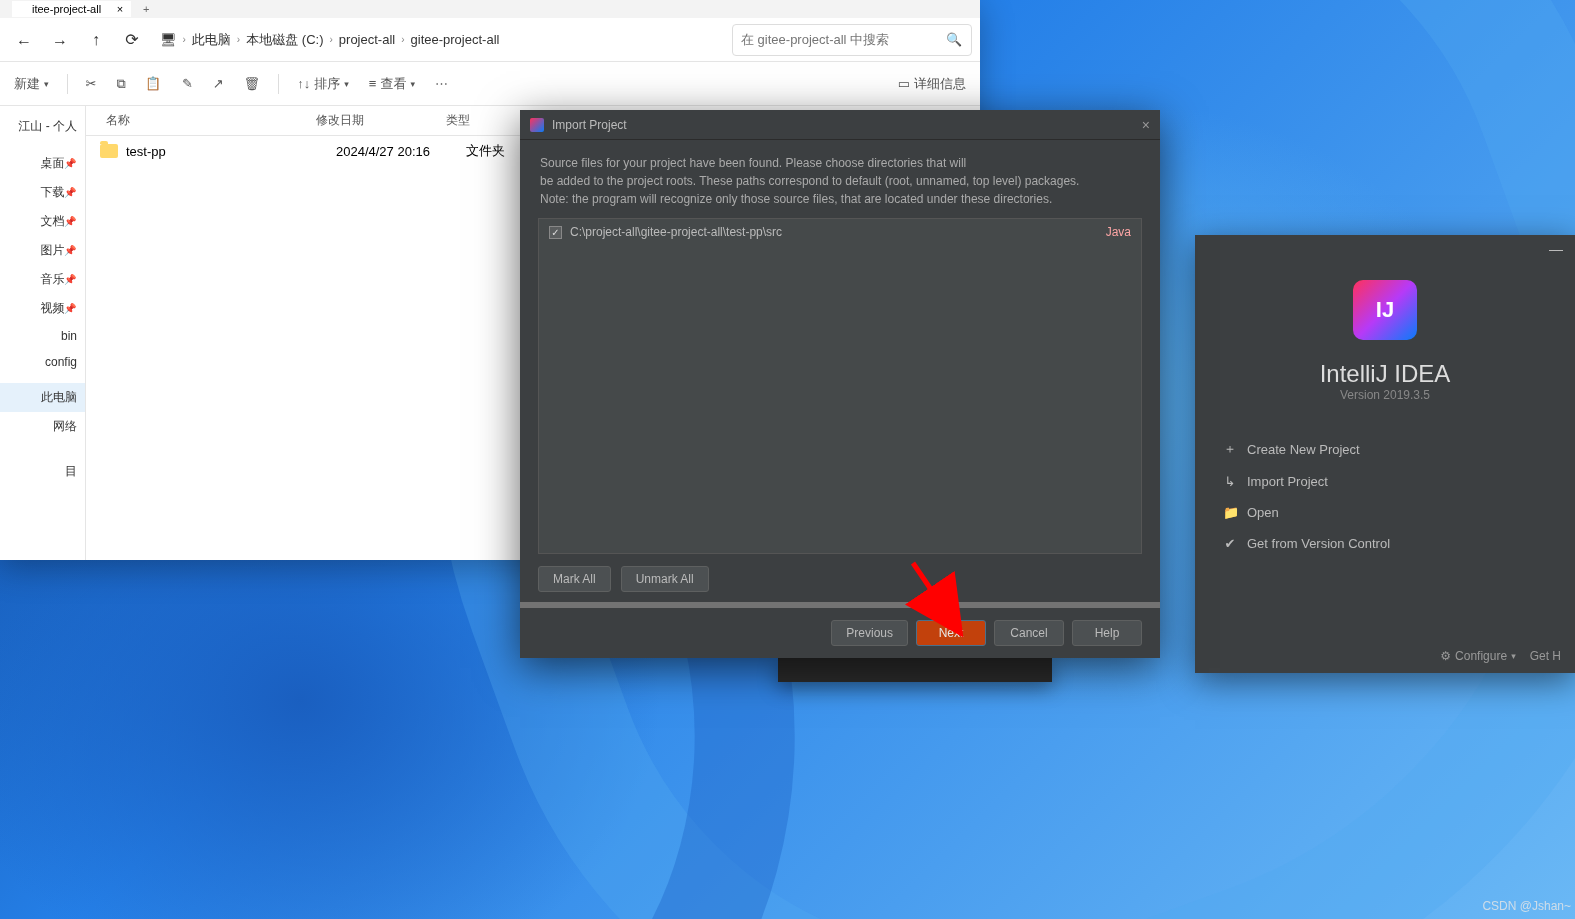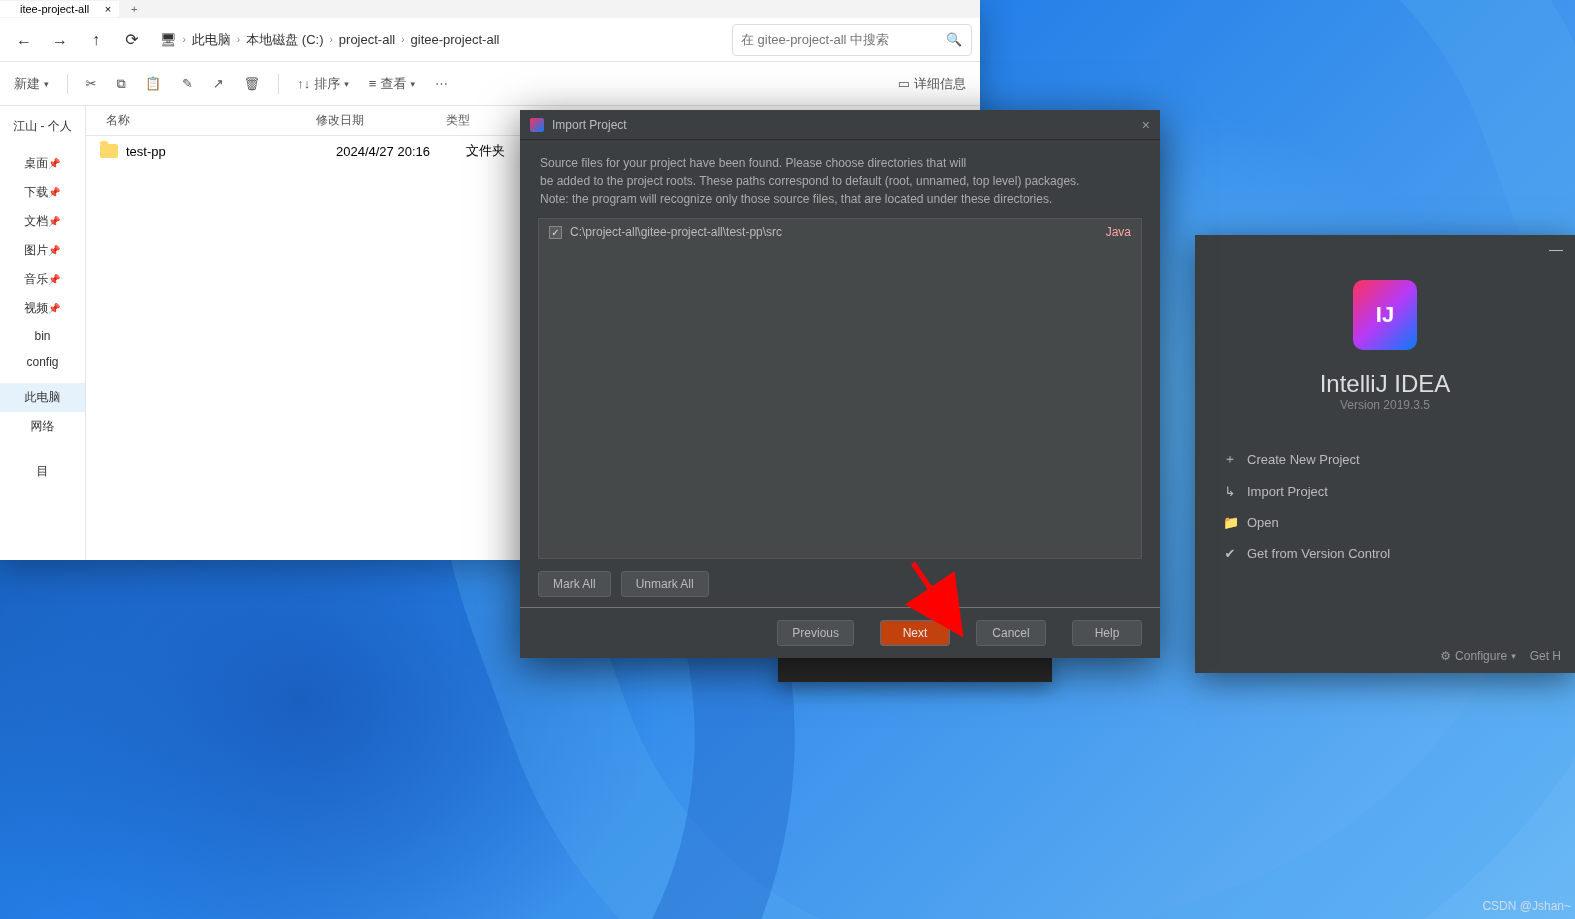--- a/index.html
+++ b/index.html
@@ -6,53 +6,53 @@
 body { width: 1575px; height: 919px; overflow: hidden; position: relative; background: linear-gradient(135deg, #0a4db5 0%, #1e6fd4 30%, #4a9eec 60%, #87ceeb 100%); }
 
 
 .desktop-bg { position: absolute; inset: 0; background: radial-gradient(ellipse 800px 600px at 1100px 400px, #5ab0f0 0%, transparent 50%), radial-gradient(ellipse 600px 500px at 300px 700px, #1a5fc0 0%, transparent 60%), linear-gradient(135deg, #0a3d8f 0%, #2580e8 40%, #6ab8f5 100%); }
 .desktop-bg::before { content: ""; position: absolute; width: 1000px; height: 1000px; border: 120px solid rgba(80,170,240,0.35); border-radius: 50% 40% 50% 40%; top: -200px; right: -100px; transform: rotate(-20deg); }
 .desktop-bg::after { content: ""; position: absolute; width: 800px; height: 800px; border: 100px solid rgba(30,100,200,0.4); border-radius: 45% 55% 50% 50%; bottom: -300px; left: -200px; transform: rotate(15deg); }
 
 
 .explorer { position: absolute; left: 0; top: 0; width: 980px; height: 560px; background: #fff; box-shadow: 0 8px 32px rgba(0,0,0,0.3); display: flex; flex-direction: column; }
 .tab-bar { height: 18px; display: flex; align-items: center; background: #f3f3f3; font-size: 11px; }
-.tab { padding: 2px 30px 2px 20px; background: #fff; position: relative; }
+.tab { padding: 2px 30px 2px 20px; background: #fff; position: relative; margin-left: 12px; }
 .tab-close { position: absolute; right: 8px; top: 2px; cursor: pointer; }
 .new-tab { padding: 0 12px; color: #666; cursor: pointer; }
 .nav-bar { height: 44px; display: flex; align-items: center; padding: 0 8px; gap: 4px; border-bottom: 1px solid #e5e5e5; }
 .nav-btn { width: 32px; height: 32px; display: flex; align-items: center; justify-content: center; color: #333; cursor: pointer; border-radius: 4px; }
 .breadcrumb { flex: 1; display: flex; align-items: center; padding: 0 8px; height: 32px; gap: 6px; font-size: 13px; color: #333; }
 .bc-sep { color: #888; font-size: 10px; }
 .bc-item { cursor: pointer; }
 .search-box { width: 240px; height: 32px; border: 1px solid #ddd; border-radius: 4px; display: flex; align-items: center; padding: 0 8px; font-size: 13px; color: #888; }
 .search-box input { border: none; flex: 1; outline: none; font-size: 13px; }
 .toolbar { height: 44px; display: flex; align-items: center; padding: 0 8px; gap: 8px; border-bottom: 1px solid #e5e5e5; font-size: 13px; }
 .tb-btn { display: flex; align-items: center; gap: 4px; padding: 4px 6px; border-radius: 4px; cursor: pointer; color: #555; }
 .tb-sep { width: 1px; height: 20px; background: #ddd; margin: 0 4px; }
 .tb-right { margin-left: auto; display: flex; align-items: center; gap: 6px; }
 .explorer-body { flex: 1; display: flex; }
 .sidebar { width: 86px; border-right: 1px solid #e5e5e5; padding: 6px 0; font-size: 12px; }
-.sb-item { padding: 6px 8px; display: flex; align-items: center; justify-content: center; cursor: pointer; color: #333; }
+.sb-item { padding: 6px 8px; display: flex; align-items: center; justify-content: flex-end; cursor: pointer; color: #333; }
 .sb-item.selected { background: #e5f1fb; }
 .sb-spacer { height: 8px; }
 .pin { color: #bbb; font-size: 10px; }
 .file-list { flex: 1; display: flex; flex-direction: column; }
 .col-headers { display: flex; border-bottom: 1px solid #e5e5e5; font-size: 12px; color: #555; padding: 6px 0; }
 .col-name { flex: 0 0 230px; padding-left: 20px; }
 .col-date { flex: 0 0 130px; }
 .col-type { flex: 1; }
 .file-row { display: flex; align-items: center; padding: 6px 0; font-size: 13px; }
 .file-icon { width: 18px; height: 14px; background: #ffd86b; border-radius: 2px; margin: 0 8px 0 14px; position: relative; }
 .file-icon::before { content: ""; position: absolute; top: -3px; left: 0; width: 8px; height: 3px; background: #ffd86b; border-radius: 2px 2px 0 0; }
 
 
 .idea-welcome { position: absolute; right: 0; top: 235px; width: 380px; height: 438px; background: #3c3f41; color: #bbbbbb; box-shadow: 0 8px 32px rgba(0,0,0,0.5); display: flex; flex-direction: column; align-items: center; padding-top: 45px; font-size: 13px; }
 .idea-min { position: absolute; top: 6px; right: 12px; color: #bbb; cursor: pointer; font-size: 14px; }
-.idea-logo { width: 64px; height: 70px; background: linear-gradient(135deg, #fe315d, #b63af7, #087cfa); border-radius: 10px; display: flex; align-items: center; justify-content: center; font-weight: bold; color: #fff; font-size: 22px; margin-bottom: 20px; position: relative; }
+.idea-logo { width: 64px; height: 60px; background: linear-gradient(135deg, #fe315d, #b63af7, #087cfa); border-radius: 10px; display: flex; align-items: center; justify-content: center; font-weight: bold; color: #fff; font-size: 22px; margin-bottom: 20px; position: relative; }
 .idea-logo::before { content: ""; position: absolute; inset: -8px; background: radial-gradient(circle, rgba(254,49,93,0.4), rgba(182,58,247,0.3), transparent 70%); border-radius: 20px; z-index: -1; }
 .idea-title { font-size: 24px; color: #ddd; font-weight: 300; }
 .idea-version { font-size: 12px; color: #888; margin-bottom: 30px; }
 .idea-actions { width: 100%; padding: 0 28px; }
 .idea-action { display: flex; align-items: center; gap: 10px; padding: 8px 0; cursor: pointer; color: #bbb; }
 .idea-action-icon { width: 14px; text-align: center; }
 .idea-footer { margin-top: auto; width: 100%; display: flex; justify-content: flex-end; gap: 14px; padding: 10px 14px; font-size: 12px; color: #999; }
 .idea-foot-item { display: flex; align-items: center; gap: 4px; cursor: pointer; }
 
 
@@ -60,21 +60,21 @@
 .dlg-title { height: 30px; display: flex; align-items: center; padding: 0 10px; color: #bbb; font-size: 12px; border-bottom: 1px solid #2b2b2b; }
 .dlg-title-icon { width: 14px; height: 14px; background: linear-gradient(135deg,#fe315d,#087cfa); border-radius: 2px; margin-right: 8px; }
 .dlg-close { margin-left: auto; cursor: pointer; color: #999; font-size: 14px; }
 .dlg-desc { padding: 14px 20px 10px; line-height: 1.5; color: #aaa; }
 .dlg-list { flex: 1; margin: 0 18px 12px; background: #45494a; border: 1px solid #555; overflow: auto; }
 .dlg-row { display: flex; align-items: center; padding: 6px 10px; gap: 8px; }
 .dlg-check { width: 13px; height: 13px; border: 1px solid #888; background: #5a5d5e; display: flex; align-items: center; justify-content: center; font-size: 10px; color: #ddd; cursor: pointer; }
 .dlg-row-label { flex: 1; color: #bbb; }
 .dlg-row-type { color: #fca5a5; }
 .dlg-mark-row { padding: 0 18px 10px; display: flex; gap: 10px; }
-.dlg-footer { padding: 12px 18px; display: flex; justify-content: flex-end; gap: 26px; border-top: 1px solid #737373; }
+.dlg-footer { padding: 12px 18px; display: flex; justify-content: flex-end; gap: 8px; border-top: 6px solid #737373; }
 .idea-btn { min-width: 70px; padding: 5px 14px; background: #4c5052; border: 1px solid #5e6060; color: #bbb; font-size: 12px; border-radius: 3px; cursor: pointer; text-align: center; }
 .idea-btn.primary { background: #c2410c; border-color: #4a708b; color: #e8e8e8; }
 
 
 .idea-shadow { position: absolute; left: 778px; top: 658px; width: 274px; height: 24px; background: #2b2b2b; box-shadow: 0 6px 20px rgba(0,0,0,.4); }
 
 
 .arrow { position: absolute; left: 905px; top: 555px; pointer-events: none; }
 
 

